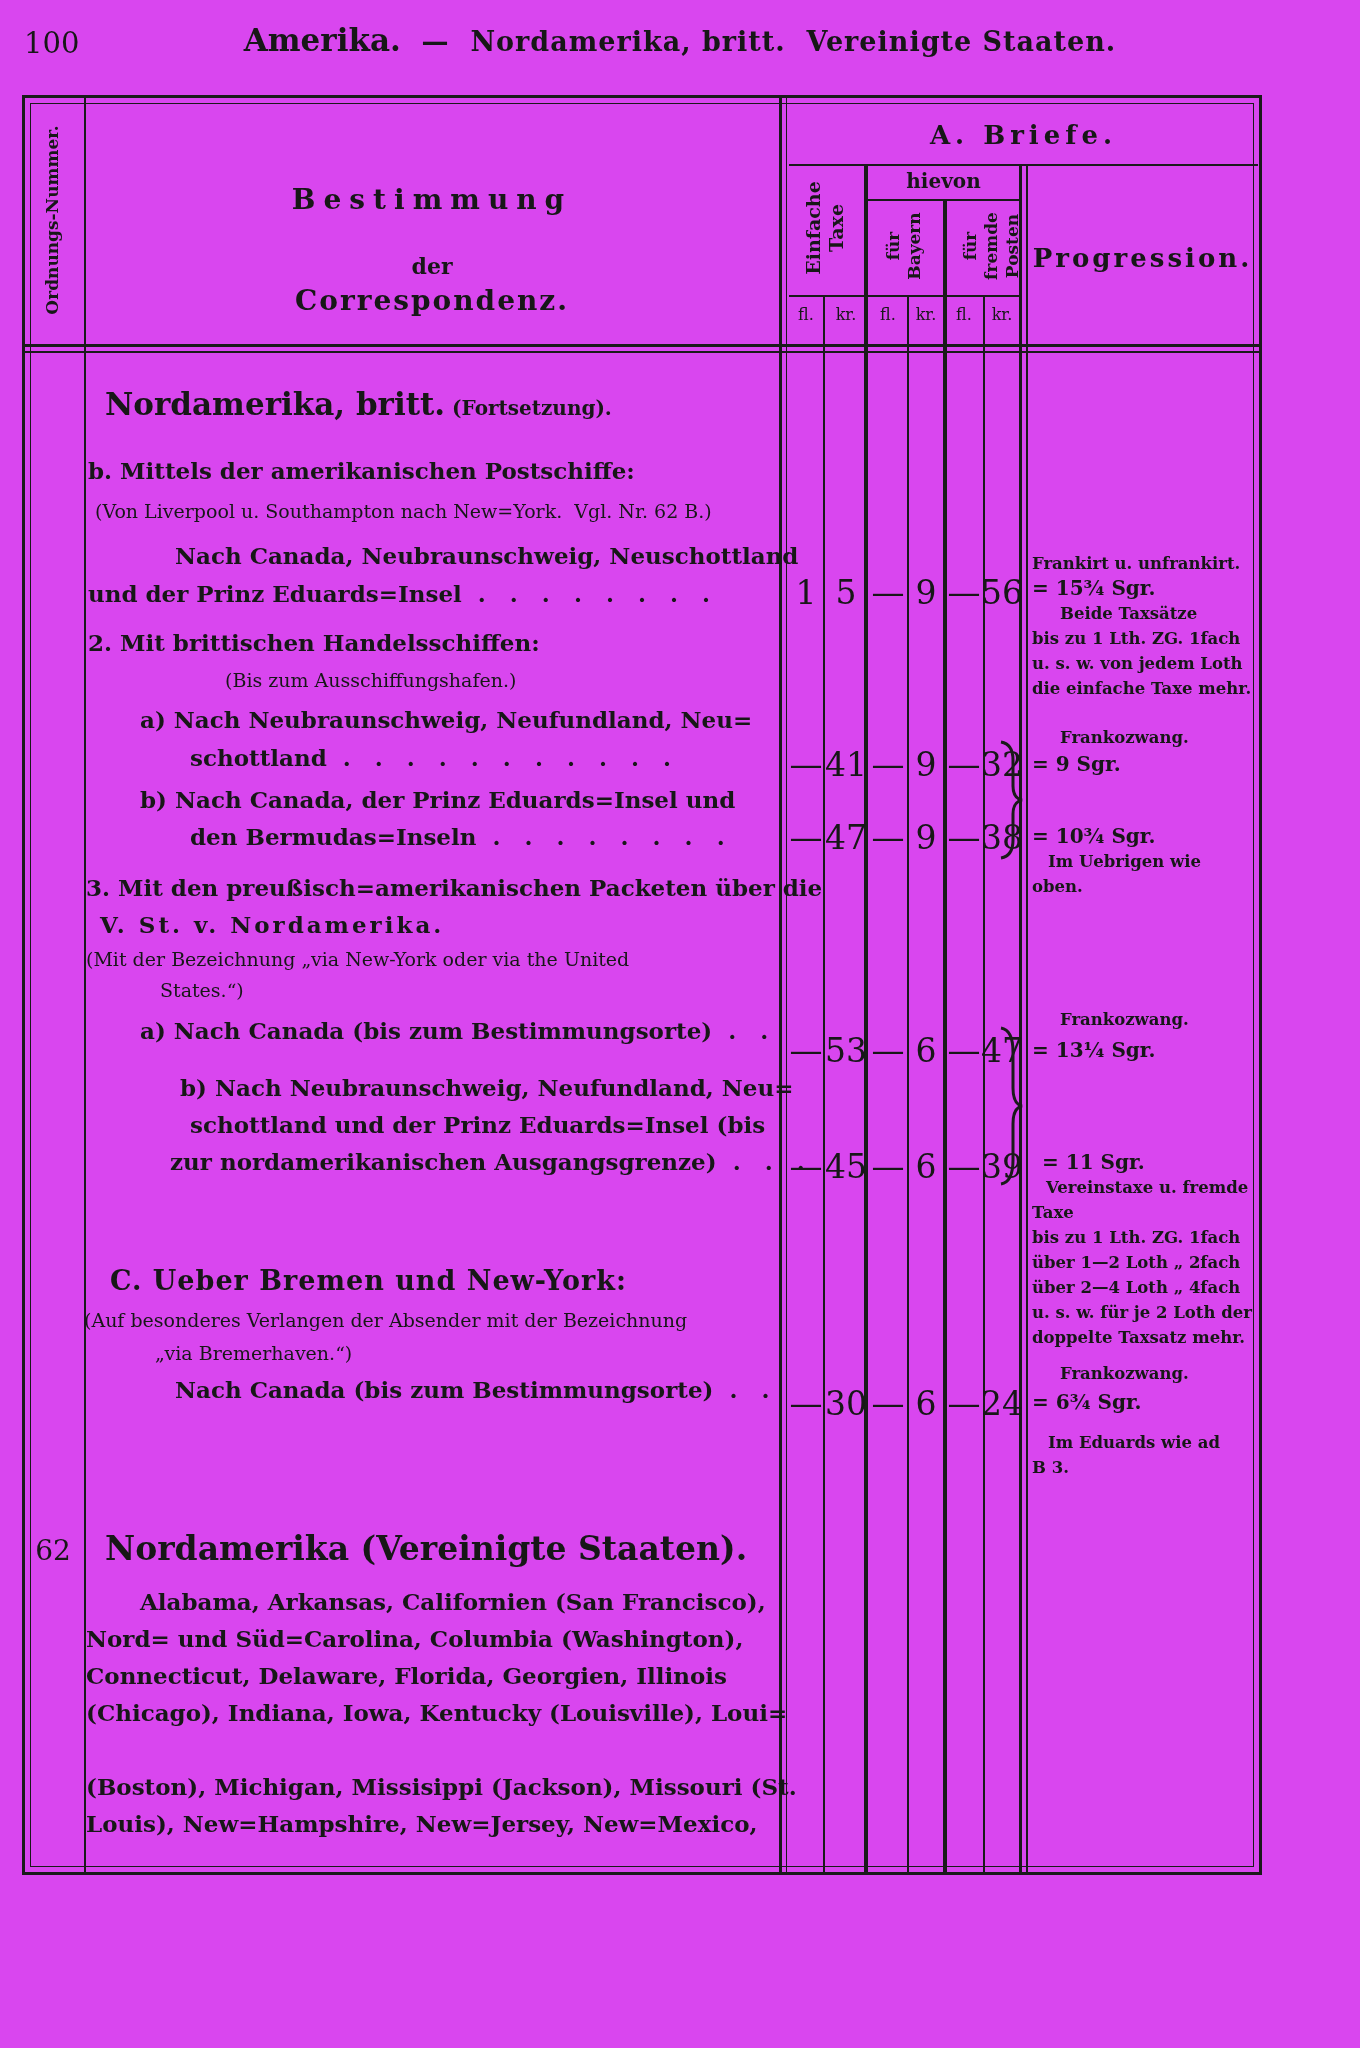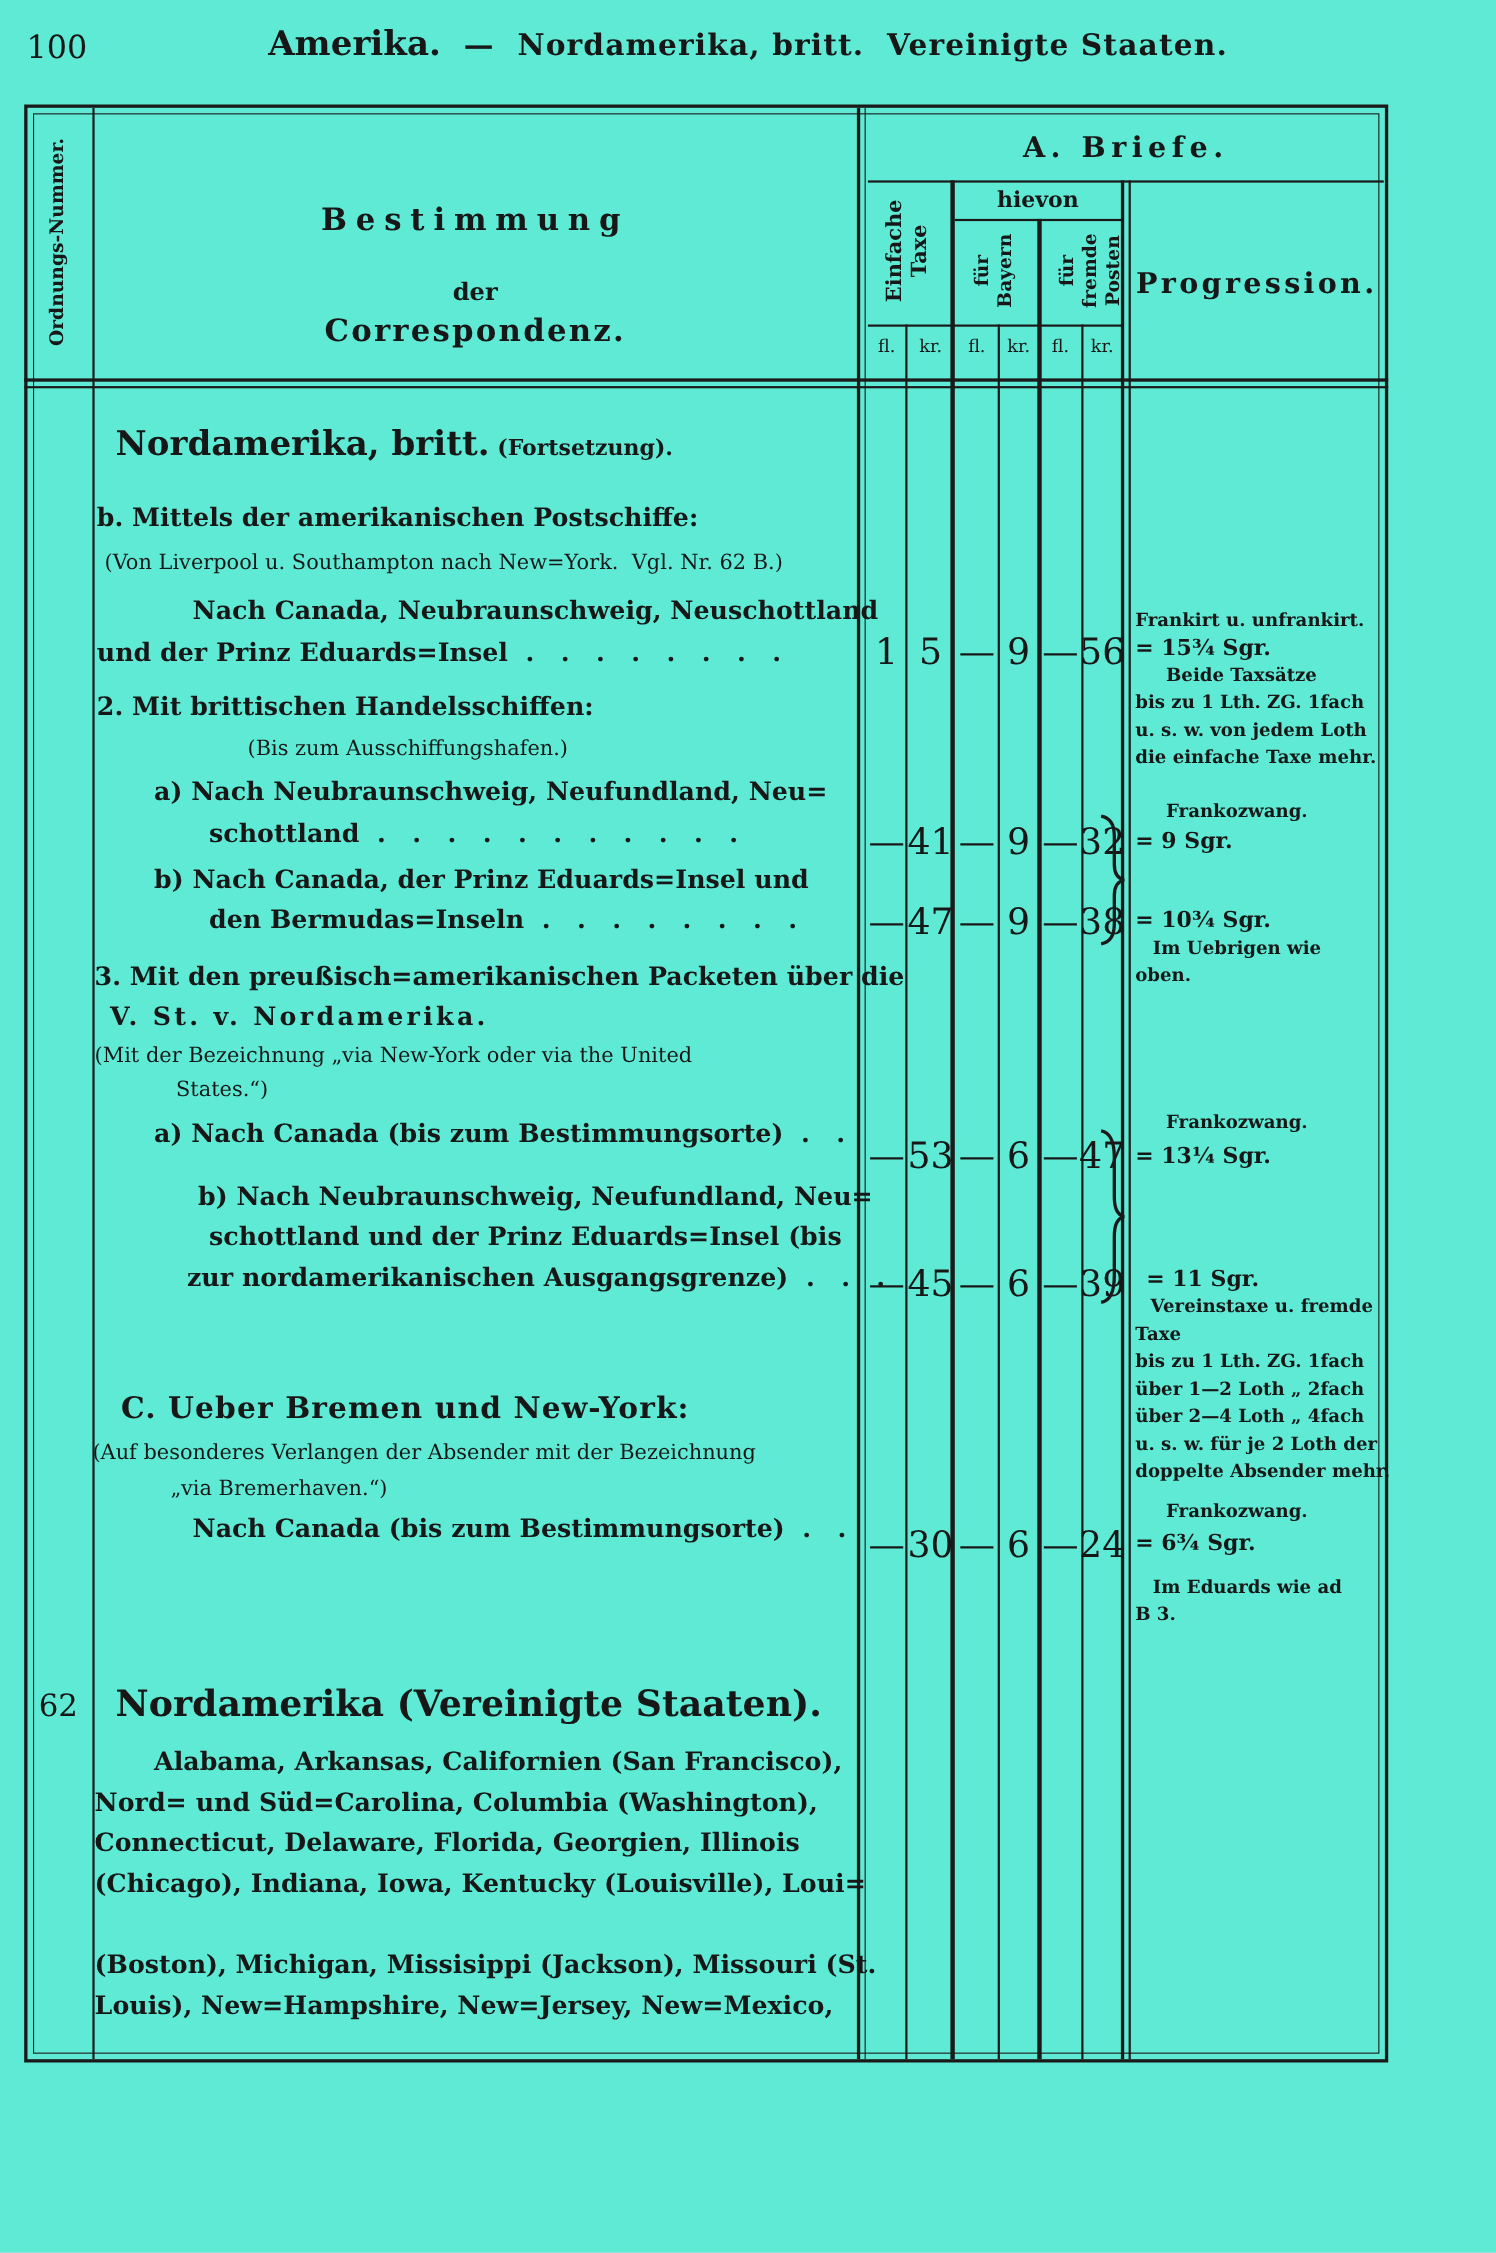--- a/index.html
+++ b/index.html
@@ -1,16 +1,16 @@
 <!DOCTYPE html>
 <html><head>
 <meta charset="utf-8">
 <style>
   html,body{margin:0;padding:0;background:#e9e9e5;}
-  .sheet{position:relative;width:1360px;height:2048px;background:#5eead4;color:#171717;
+  .sheet{position:relative;width:1360px;height:2048px;background:#d946ef;color:#171717;
          font-family:"DejaVu Serif",serif;overflow:hidden;}
   .abs{position:absolute;}
   .hl{position:absolute;background:#1a1a1a;}
   .vl{position:absolute;background:#1a1a1a;}
   .frame-outer{position:absolute;left:22px;top:95px;width:1240px;height:1780px;
                border:3px solid #1a1a1a;box-sizing:border-box;}
   .frame-inner{position:absolute;left:30px;top:103px;width:1224px;height:1764px;
                border:1.5px solid #1a1a1a;box-sizing:border-box;}
   .pageno{position:absolute;left:24px;top:26px;font-size:29px;}
   .rhead{position:absolute;left:130px;top:22px;width:1100px;text-align:center;white-space:pre;}
@@ -203,21 +203,21 @@
   </div>
 
   <div class="prog" style="top:1150px;">
     <div class="eq" style="padding-left:10px;">= 11 Sgr.</div>
     <div style="padding-left:14px;">Vereinstaxe u. fremde</div>
     <div>Taxe</div>
     <div>bis zu 1 Lth. ZG. 1fach</div>
     <div>über 1—2 Loth „ 2fach</div>
     <div>über 2—4 Loth „ 4fach</div>
     <div>u. s. w. für je 2 Loth der</div>
-    <div>doppelte Absender mehr.</div>
+    <div>doppelte Taxsatz mehr.</div>
   </div>
 
   <div class="prog" style="top:1360px;line-height:28px;">
     <div style="padding-left:28px;">Frankozwang.</div>
     <div class="eq">= 6¾ Sgr.</div>
   </div>
 
   <div class="prog" style="top:1430px;">
     <div style="padding-left:16px;">Im Eduards wie ad</div>
     <div>B 3.</div>

